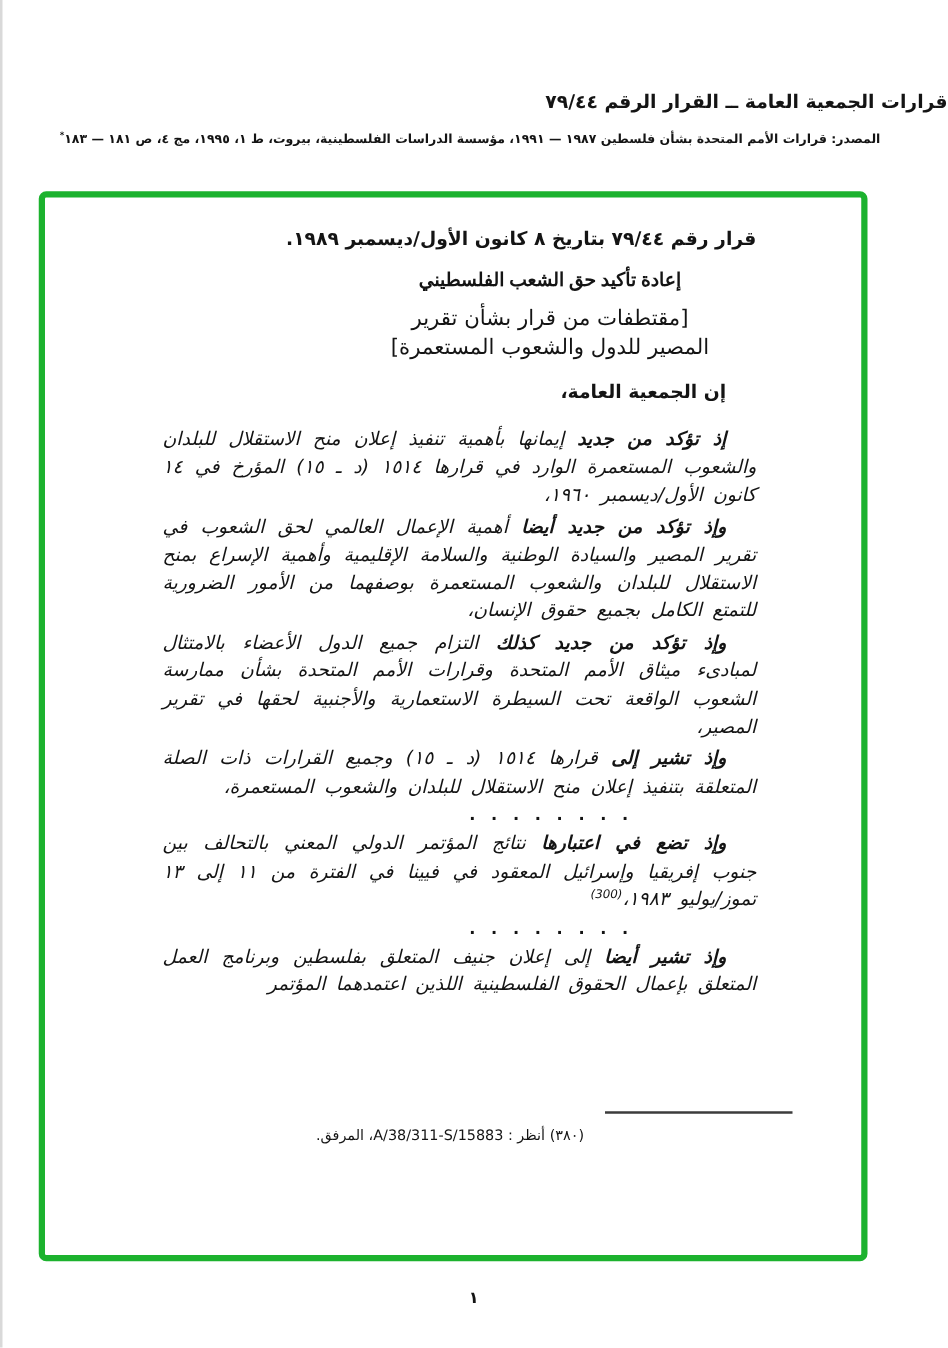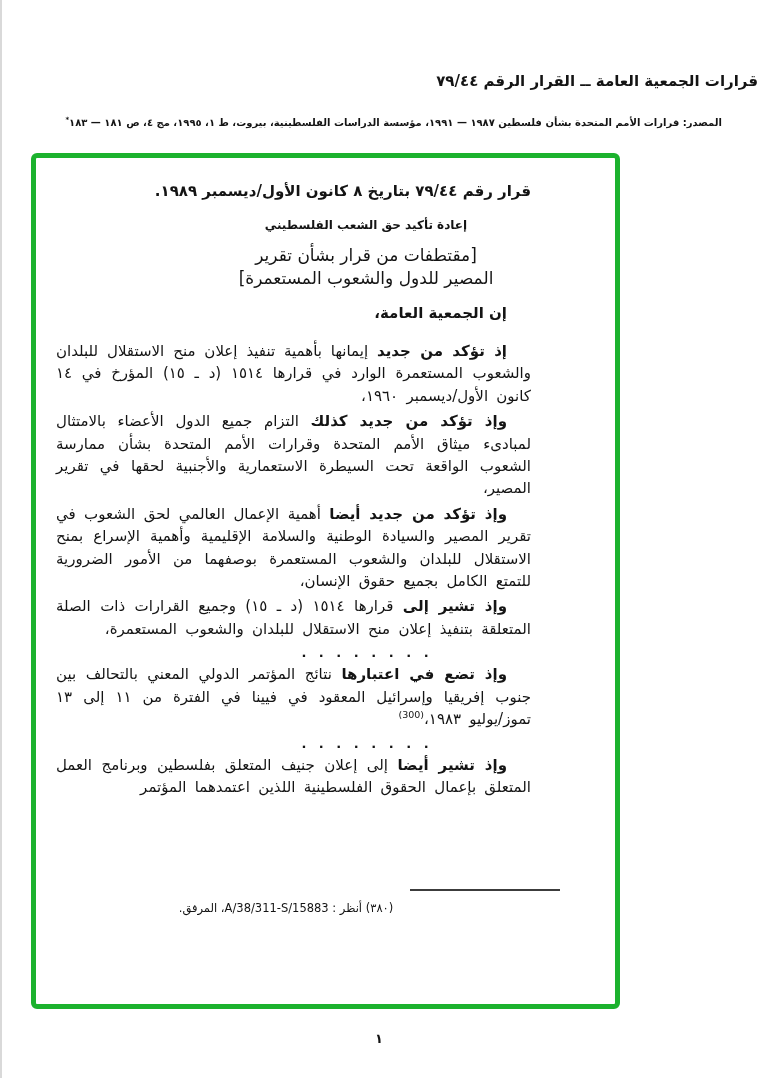--- a/index.html
+++ b/index.html
@@ -7,44 +7,44 @@
     width:758px;height:1078px;position:relative;background:#ffffff;
     font-family:"DejaVu Sans", sans-serif;color:#141414;overflow:hidden;
   }
   .scan-edge{position:absolute;left:0;top:0;width:2px;height:1078px;background:#d9d9d9;}
   
   .hdr-title{
     position:absolute;top:72px;left:0;right:0;text-align:right;direction:rtl;
     font-size:15px;font-weight:bold;letter-spacing:.2px;
   }
   .hdr-source{
-    position:absolute;top:101px;right:36px;left:30px;direction:rtl;text-align:right;
-    font-size:10px;font-weight:bold;line-height:14px;margin-top:12px;
+    position:absolute;top:101px;right:36px;left:30px;direction:rtl;text-align:center;
+    font-size:10px;font-weight:bold;line-height:14px;
   }
   .hdr-source sup{font-size:7px;}
   
   .green-box{
-    position:absolute;left:31px;top:153px;width:589px;height:856px;
+    position:absolute;left:31px;top:153px;width:663px;height:856px;
     box-sizing:border-box;border:5px solid #1cb22e;border-radius:6px;background:#fff;
   }
   .col{
     position:absolute;top:8px;right:84px;width:475px;direction:rtl;
   }
   .res-title{
     margin:14px 0 0;font-size:15px;font-weight:bold;text-align:right;line-height:22px;
   }
   .center-shift{width:330px;margin-left:auto;margin-right:0;text-align:center;}
-  .heading{margin-top:10px;font-size:12px;font-weight:bold;line-height:26px;}
+  .heading{margin-top:10px;font-size:15px;font-weight:bold;line-height:26px;font-family:Liberation Serif, serif;}
   .subheading{margin-top:6px;font-size:17px;line-height:23px;}
   .lead-line{
     margin:12px 0 16px;font-size:15px;font-weight:bold;text-indent:24px;line-height:22px;
   }
   .para{
     margin:3px 0 0;font-size:15px;line-height:22.4px;text-align:justify;
-    text-indent:24px;word-spacing:3.5px;
+    text-indent:24px;word-spacing:3.5px;font-style:italic;
   }
   .para .lead{font-weight:bold;}
   .fn-ref{font-size:9.5px;vertical-align:super;line-height:0;font-weight:normal;}
   .dots{
     margin-top:5px;font-size:13px;font-weight:bold;line-height:15px;
     letter-spacing:2px;word-spacing:4px;
   }
   
   .footnote-block{position:absolute;right:55px;bottom:88px;width:520px;direction:rtl;}
   .fn-rule{width:150px;height:2px;background:#3c3c3c;}
@@ -75,23 +75,23 @@
 
     <div class="subheading center-shift">
       <div>[مقتطفات من قرار بشأن تقرير</div>
       <div>المصير للدول والشعوب المستعمرة]</div>
     </div>
 
     <p class="lead-line">إن الجمعية العامة،</p>
 
     <p class="para"><span class="lead">إذ تؤكد من جديد</span><span> إيمانها بأهمية تنفيذ إعلان منح الاستقلال للبلدان والشعوب المستعمرة الوارد في قرارها ١٥١٤ (د ـ ١٥) المؤرخ في ١٤ كانون الأول/ديسمبر ١٩٦٠،</span></p>
 
+    <p class="para"><span class="lead">وإذ تؤكد من جديد أيضا</span><span> أهمية الإعمال العالمي لحق الشعوب في تقرير المصير والسيادة الوطنية والسلامة الإقليمية وأهمية الإسراع بمنح الاستقلال للبلدان والشعوب المستعمرة بوصفهما من الأمور الضرورية للتمتع الكامل بجميع حقوق الإنسان،</span></p>
+
     <p class="para"><span class="lead">وإذ تؤكد من جديد كذلك</span><span> التزام جميع الدول الأعضاء بالامتثال لمبادىء ميثاق الأمم المتحدة وقرارات الأمم المتحدة بشأن ممارسة الشعوب الواقعة تحت السيطرة الاستعمارية والأجنبية لحقها في تقرير المصير،</span></p>
-
-    <p class="para"><span class="lead">وإذ تؤكد من جديد أيضا</span><span> أهمية الإعمال العالمي لحق الشعوب في تقرير المصير والسيادة الوطنية والسلامة الإقليمية وأهمية الإسراع بمنح الاستقلال للبلدان والشعوب المستعمرة بوصفهما من الأمور الضرورية للتمتع الكامل بجميع حقوق الإنسان،</span></p>
 
     <p class="para"><span class="lead">وإذ تشير إلى</span><span> قرارها ١٥١٤ (د ـ ١٥) وجميع القرارات ذات الصلة المتعلقة بتنفيذ إعلان منح الاستقلال للبلدان والشعوب المستعمرة،</span></p>
 
     <div class="dots center-shift">. . . . . . . .</div>
 
     <p class="para"><span class="lead">وإذ تضع في اعتبارها</span><span> نتائج المؤتمر الدولي المعني بالتحالف بين جنوب إفريقيا وإسرائيل المعقود في فيينا في الفترة من ١١ إلى ١٣ تموز/يوليو ١٩٨٣،</span><sup class="fn-ref">(300)</sup></p>
 
     <div class="dots center-shift">. . . . . . . .</div>
 
     <p class="para"><span class="lead">وإذ تشير أيضا</span><span> إلى إعلان جنيف المتعلق بفلسطين وبرنامج العمل المتعلق بإعمال الحقوق الفلسطينية اللذين اعتمدهما المؤتمر</span></p>

